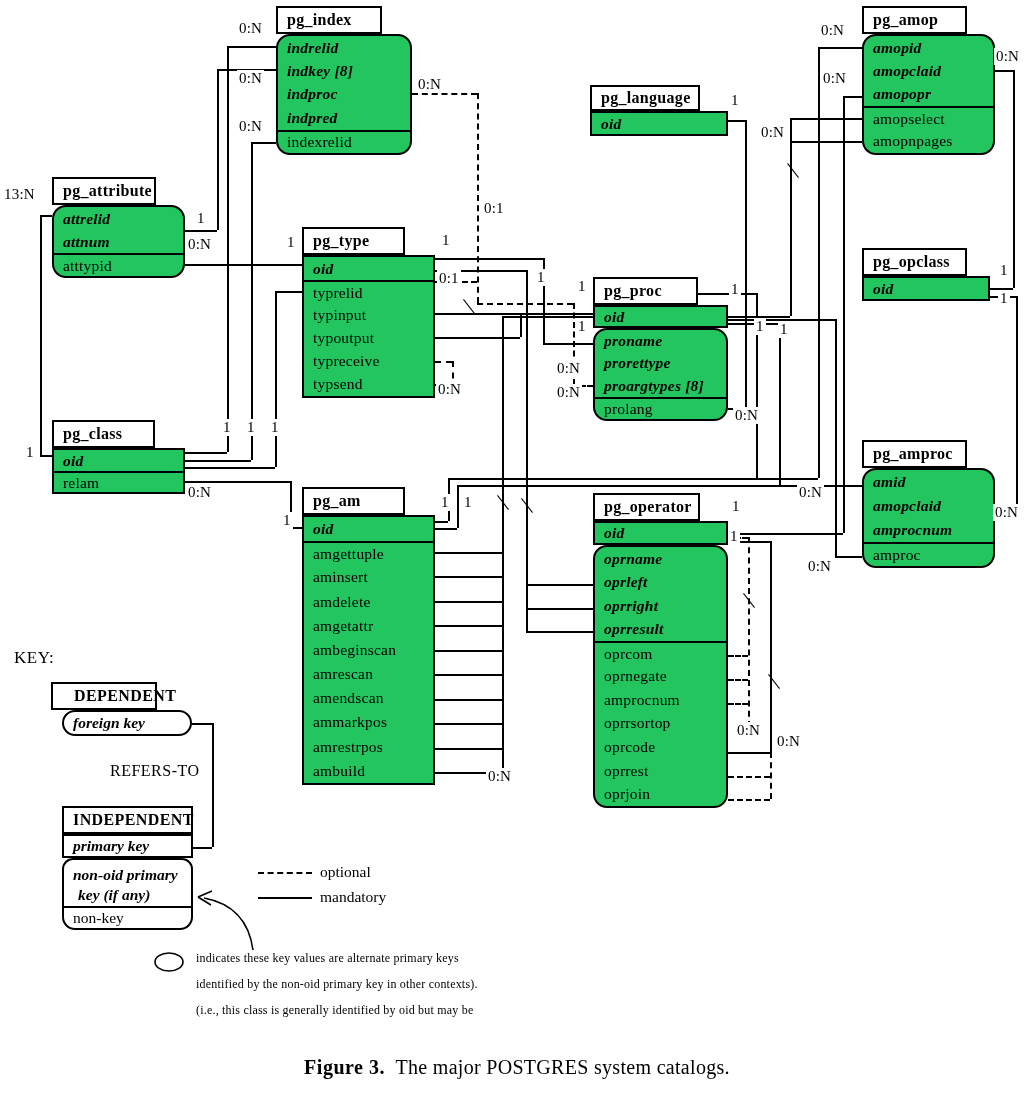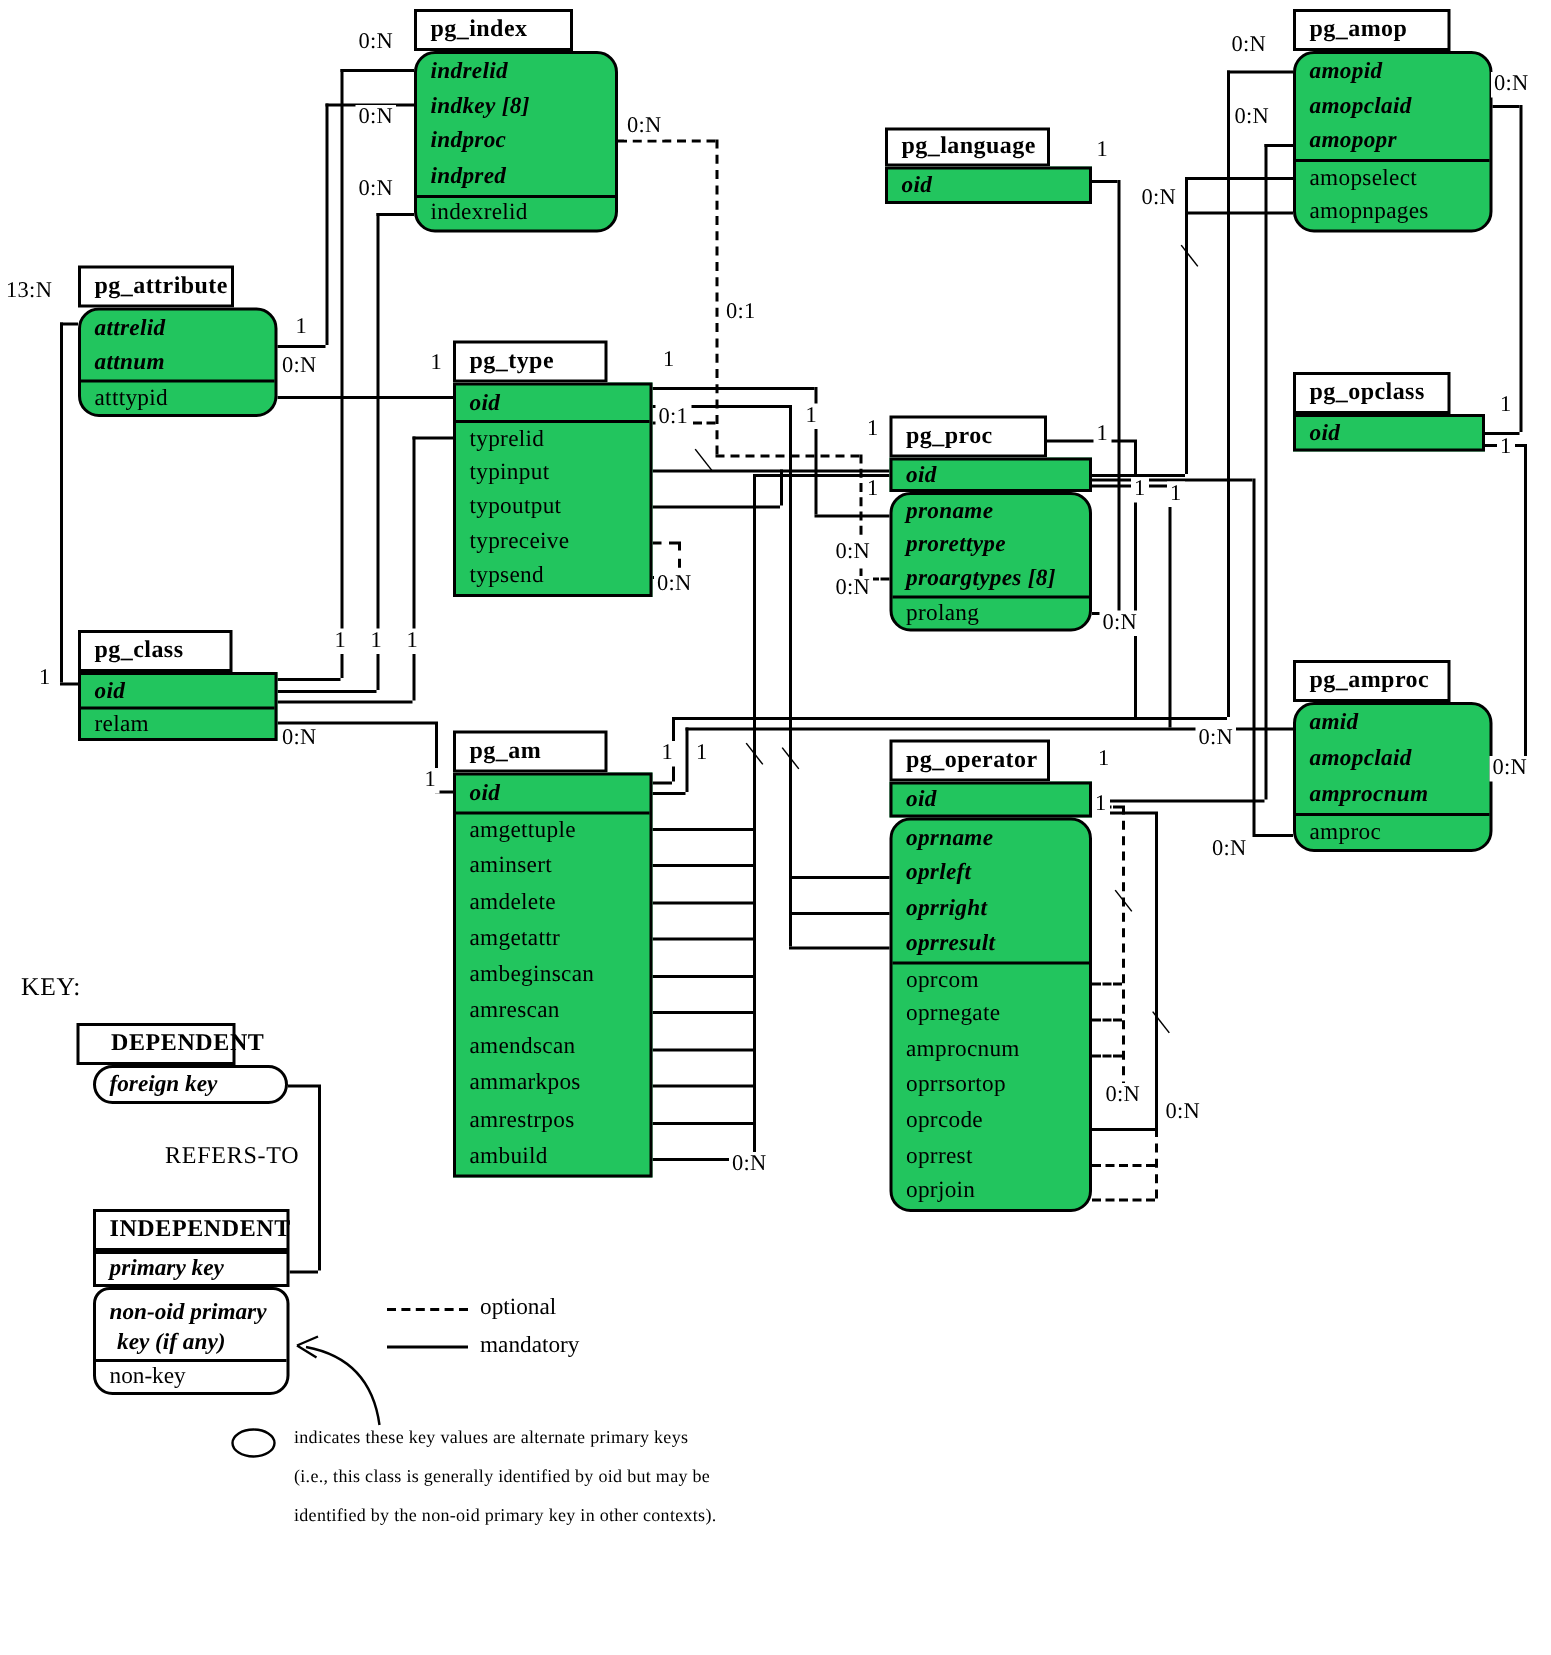--- a/index.html
+++ b/index.html
@@ -316,23 +316,26 @@
     <div class="krow key" style="height:24px;align-items:flex-end;">non-oid primary</div>
     <div class="krow key" style="height:22px;padding-left:14px;">key (if any)</div>
     <div class="krow" style="height:22px;border-top:2px solid #000;">non-key</div>
   </div>
 
   <div class="legendlbl" style="left:320px;top:863px;">optional</div>
   <div class="legendlbl" style="left:320px;top:888px;">mandatory</div>
 
   <div class="note" style="left:196px;top:945px;">
     <div>indicates these key values are alternate primary keys</div>
+    <div>identified by the non-oid primary key in other contexts).</div>
     <div>(i.e., this class is generally identified by oid but may be</div>
-    <div>identified by the non-oid primary key in other contexts).</div>
   </div>
 
   <svg class="overlay" width="1034" height="1103">
     <ellipse cx="169" cy="962" rx="14" ry="9" fill="none" stroke="#000" stroke-width="1.6"></ellipse>
     <path d="M 253 950 Q 247 906 204 898" fill="none" stroke="#000" stroke-width="1.6"></path>
     <path d="M 198 897 L 212 891 M 198 897 L 211 905" fill="none" stroke="#000" stroke-width="1.6"></path>
   </svg>
 
+  <div id="caption">
+    <b>Figure 3.</b>&nbsp;&nbsp;<span>The major POSTGRES system catalogs.</span>
+  </div>
 </div>
 
 </body></html>

